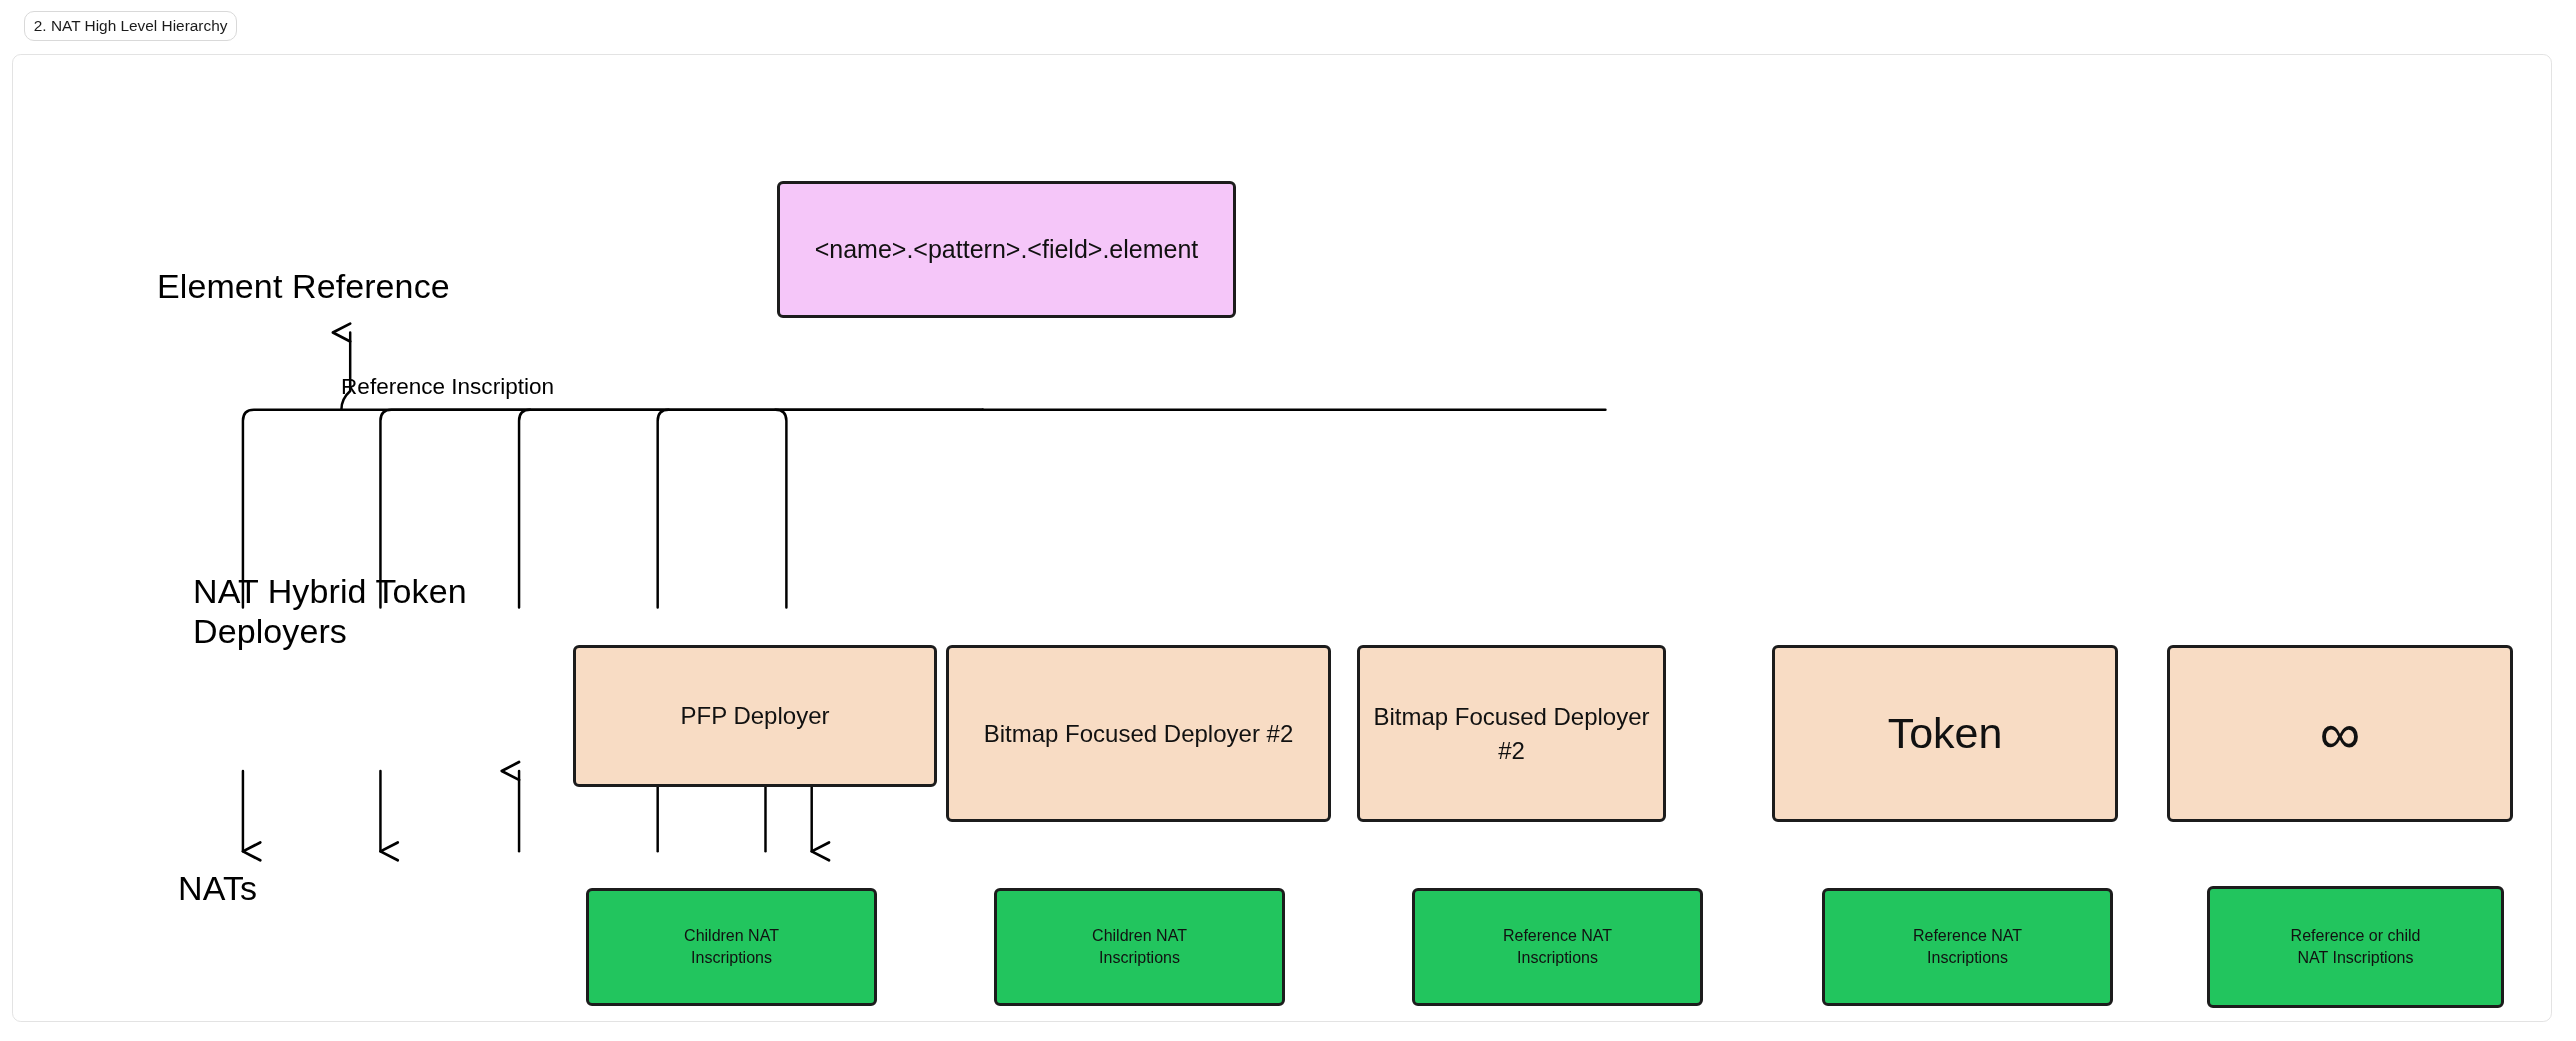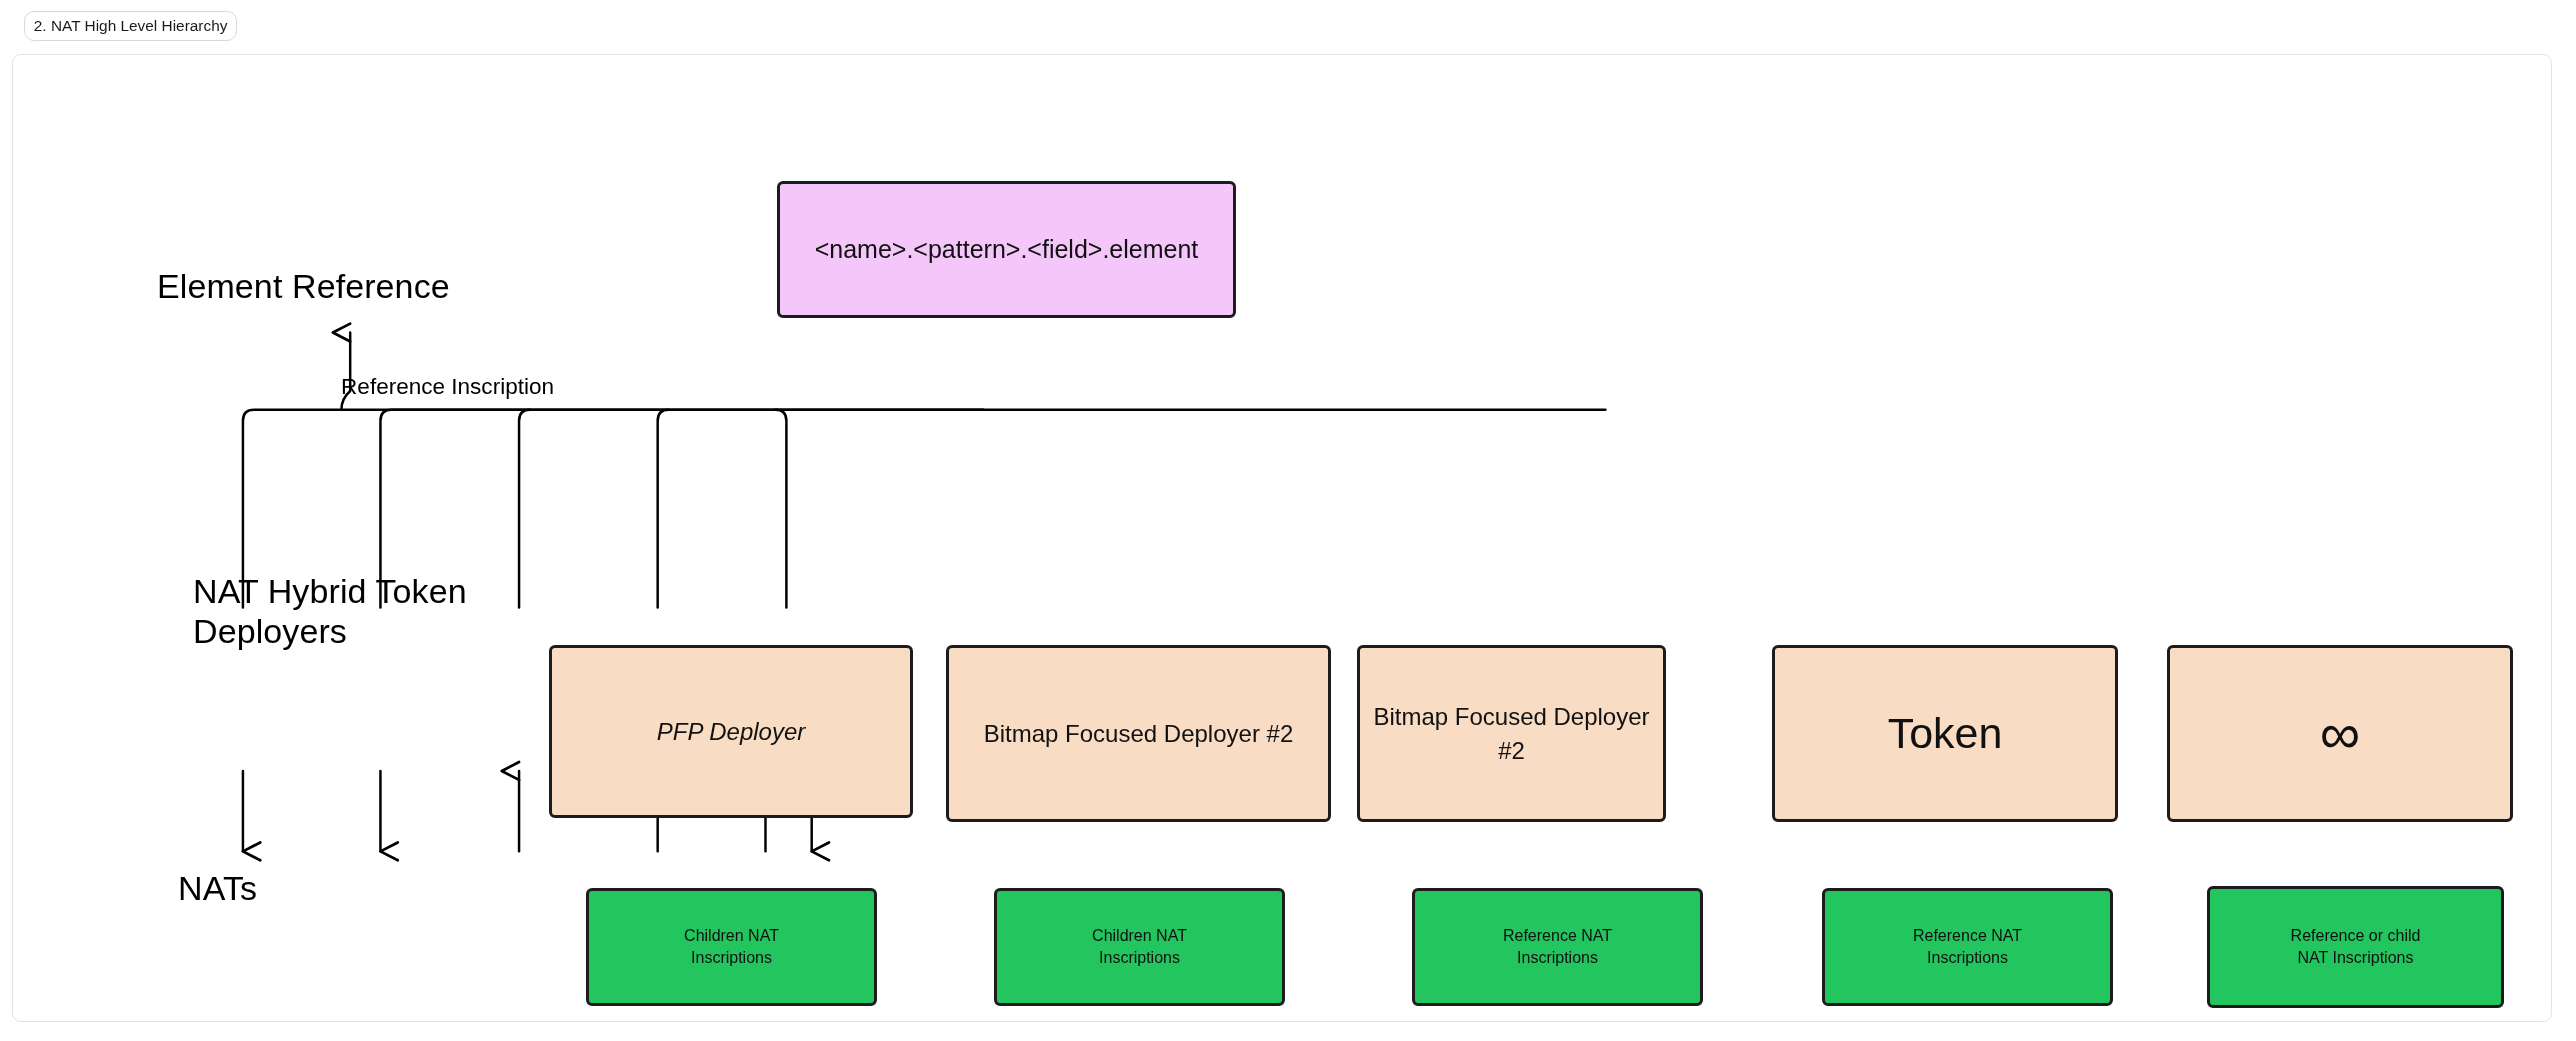--- a/index.html
+++ b/index.html
@@ -138,21 +138,21 @@
       <text x="790" y="615" font-family="Liberation Sans, sans-serif" font-size="41" fill="#000000" text-anchor="middle">Reference Inscription</text>
     </svg>
 
     <div class="row-label" id="row-label-0">Element Reference</div>
     <div class="row-label" id="row-label-1">NAT Hybrid Token
 Deployers</div>
     <div class="row-label" id="row-label-2">NATs</div>
 
     <div class="node pattern" style="left:764px; top:126px; width:459px; height:137px;">&lt;name&gt;.&lt;pattern&gt;.&lt;field&gt;.element</div>
 
-    <div class="node deployer" style="left:536px; top:590px; width:364px; height:173px;font-style:italic;">PFP Deployer</div>
+    <div class="node deployer" style="left:560px; top:590px; width:364px; height:142px;">PFP Deployer</div>
     <div class="node deployer" style="left:933px; top:590px; width:385px; height:177px;">Bitmap Focused Deployer #2</div>
     <div class="node deployer" style="left:1344px; top:590px; width:309px; height:177px;">Bitmap Focused Deployer #2</div>
     <div class="node deployer logo" style="left:1759px; top:590px; width:346px; height:177px;">Token</div>
     <div class="node deployer glyph" style="left:2154px; top:590px; width:346px; height:177px;">∞</div>
 
     <div class="node nat" style="left:573px; top:833px; width:291px; height:118px;">Children NAT
 Inscriptions</div>
     <div class="node nat" style="left:981px; top:833px; width:291px; height:118px;">Children NAT
 Inscriptions</div>
     <div class="node nat" style="left:1399px; top:833px; width:291px; height:118px;">Reference NAT

